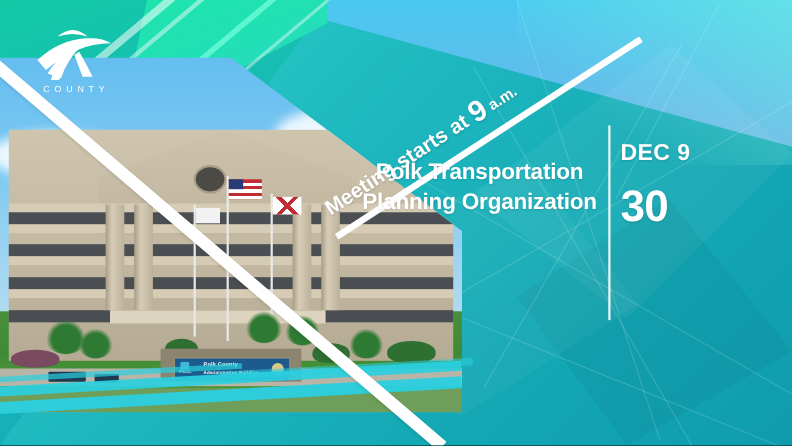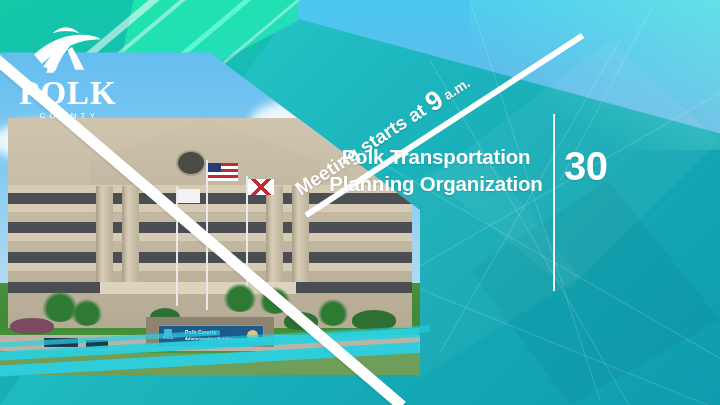--- a/index.html
+++ b/index.html
@@ -498,31 +498,31 @@
     <div class="diag-rule"></div>
   </div>
 
   <div class="title-block">
     <div class="title-line">Polk Transportation</div>
     <div class="title-line">Planning Organization</div>
   </div>
 
   <div class="date-rule"></div>
   <div class="date-block">
+    <div class="date-dm">DEC 9</div>
     <div class="date-y2">30</div>
   </div>
 
   <div class="logo">
     <div class="logo-mark">
       <svg viewBox="0 0 100 68" width="76" height="52" aria-hidden="true">
         <path d="M32 12 Q50 -4 68 12 Q50 6 32 12 Z" fill="#ffffff"></path>
         <path d="M8 40 Q34 16 66 14 Q86 13 96 20 Q74 20 56 28 Q34 38 18 52 Z" fill="#ffffff"></path>
         <path d="M20 56 Q36 30 62 22 Q44 38 36 62 Z" fill="#ffffff"></path>
         <path d="M58 30 Q66 44 74 60 L62 60 Q56 44 52 34 Z" fill="#ffffff"></path>
         <path d="M40 30 Q36 48 34 64 L24 64 Q30 44 36 30 Z" fill="#ffffff"></path>
       </svg>
     </div>
-    <div class="logo-word">POLK</div>
     <div class="logo-sub">COUNTY</div>
   </div>
 
 
 </div>
 
 </body></html>

